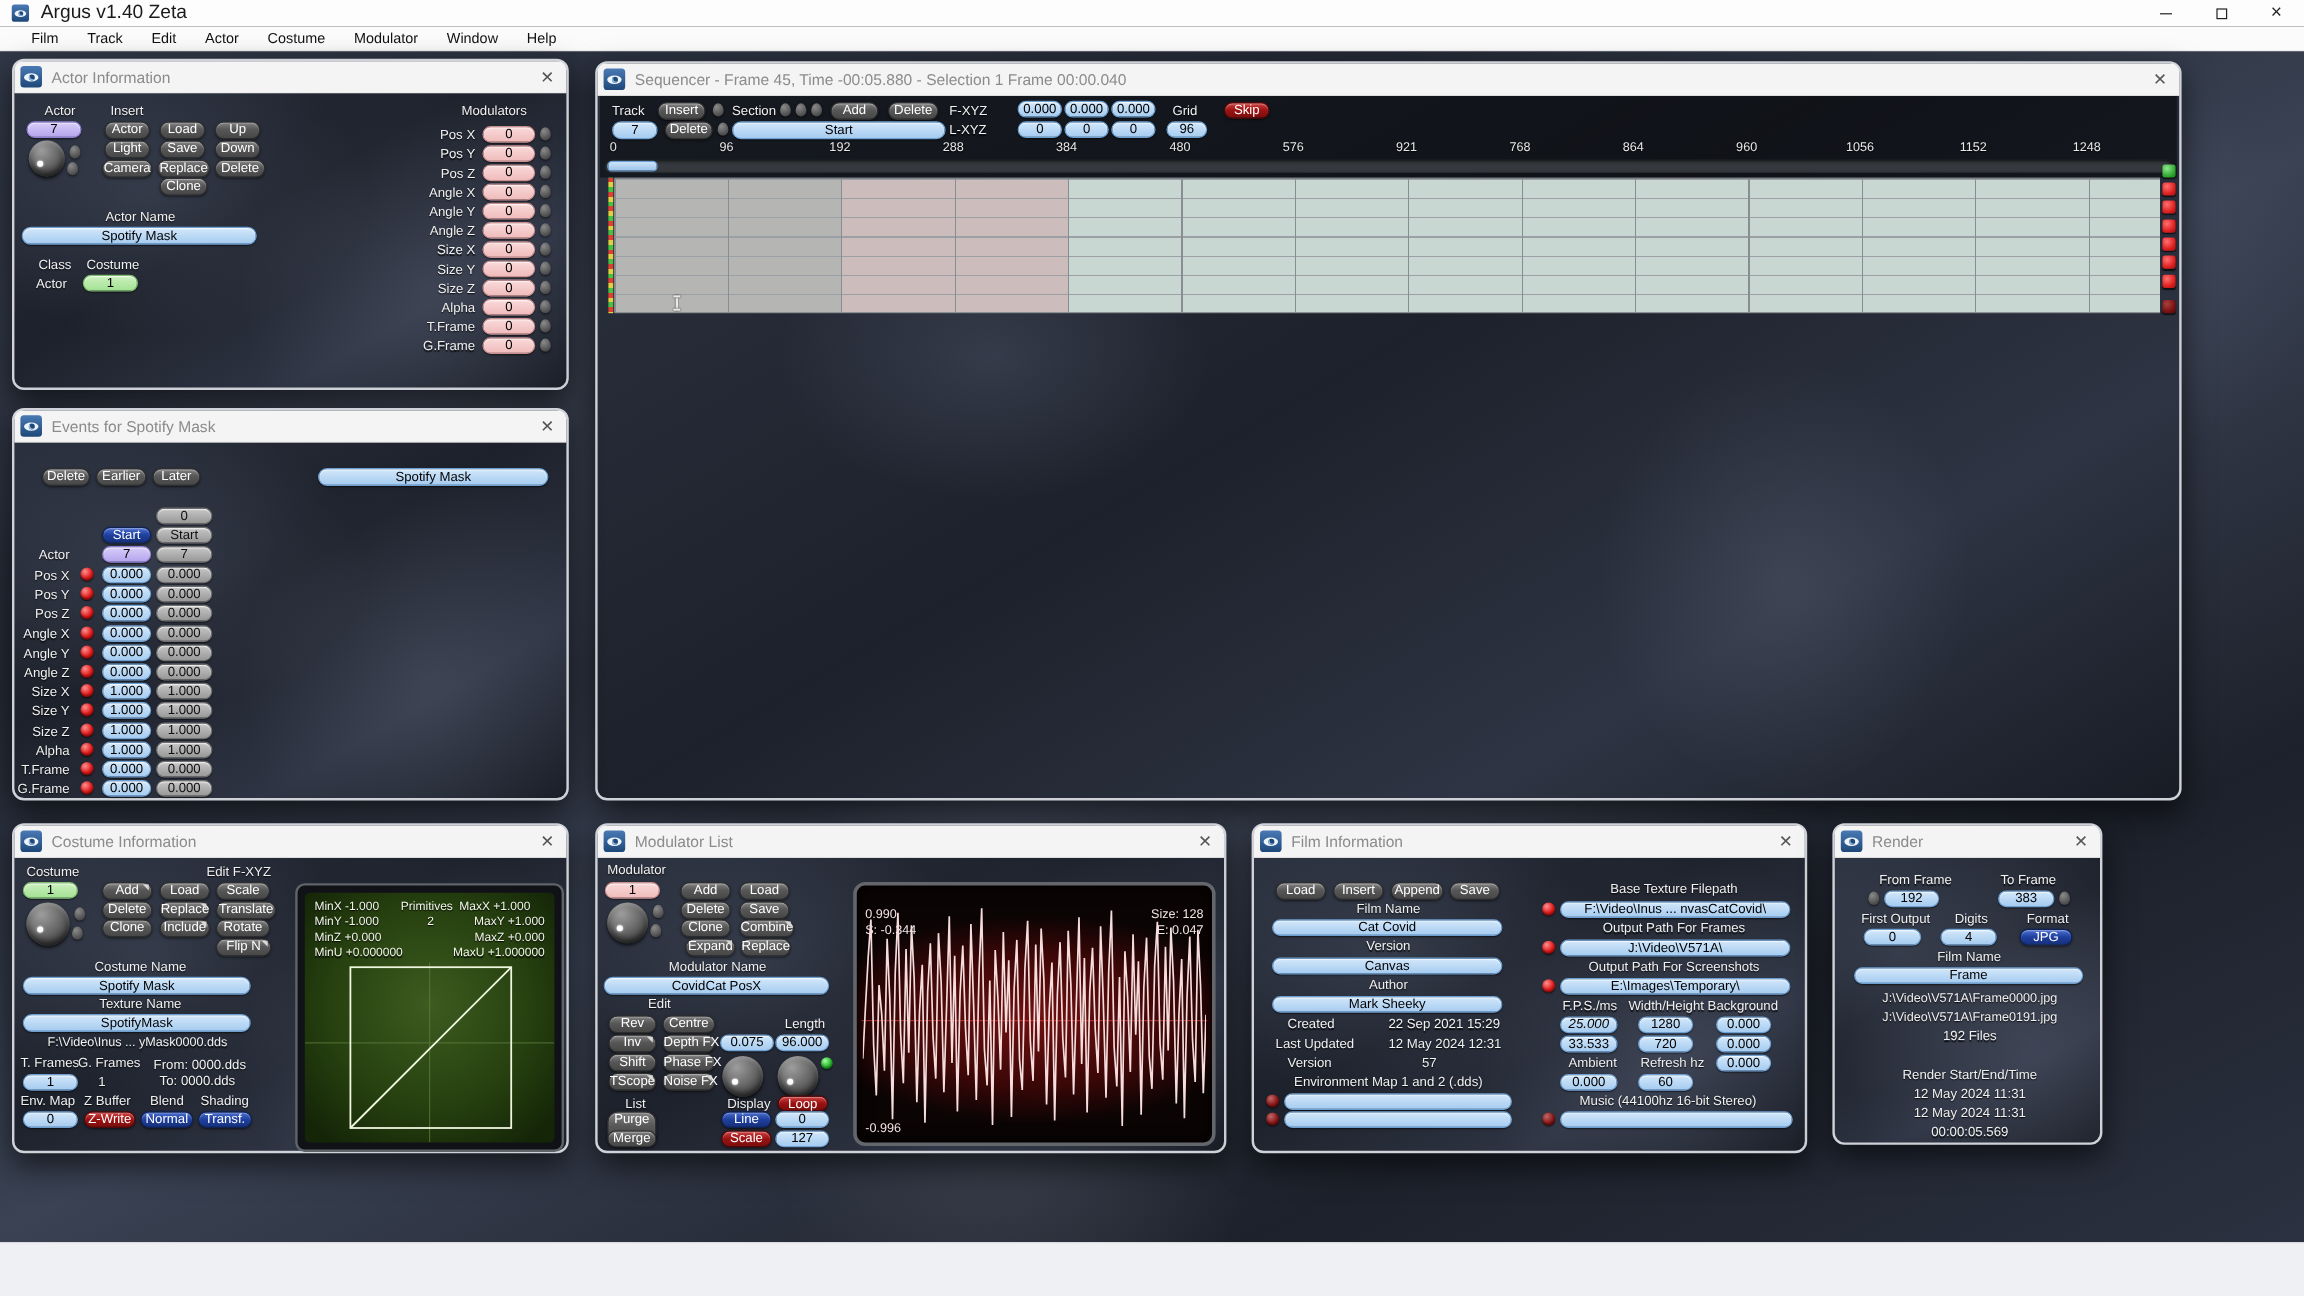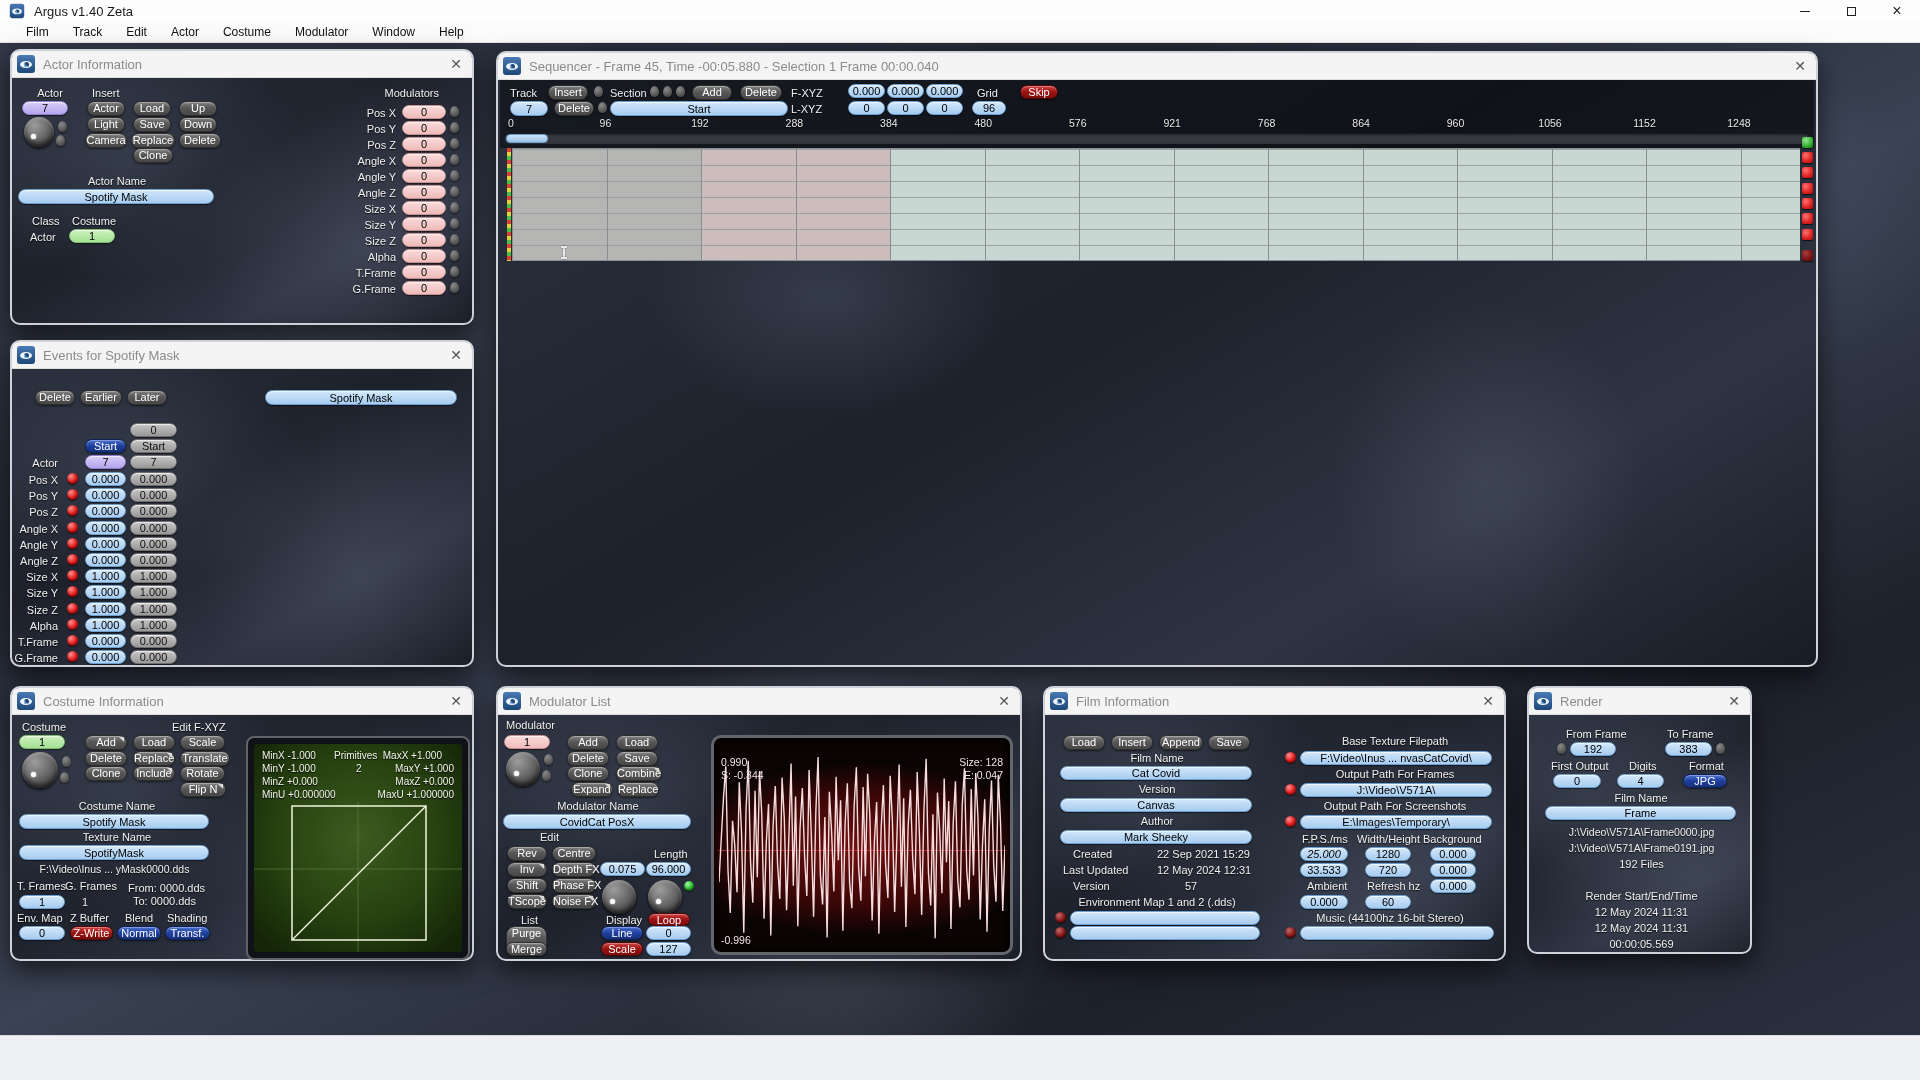--- a/index.html
+++ b/index.html
@@ -3,21 +3,21 @@
 <meta charset="utf-8">
 <style>
   * { margin:0; padding:0; box-sizing:border-box; }
   html,body { width:1920px; height:1080px; background:#000; overflow:hidden;
     font-family:"Liberation Sans", sans-serif; }
   #root { position:relative; width:1920px; height:1080px; }
 
   
   #titlebar { position:absolute; left:0; top:0; width:1920px; height:22px; background:#fdfdfd;
     display:flex; align-items:center; }
-  #titlebar .t { font-size:13px; color:#1a1a1a; margin-left:8px; }
+  #titlebar .t { font-size:16px; color:#1a1a1a; margin-left:8px; }
   .winbtn { width:46px; height:22px; display:flex; align-items:center; justify-content:center; color:#222; }
   #menubar { position:absolute; left:0; top:22px; width:1920px; height:21px; background:#fbfbfb;
     border-bottom:1px solid #e4e4e4; display:flex; align-items:center; padding-left:14px; gap:0; }
   #menubar .mi { font-size:12px; color:#111; padding:2px 12px; }
 
   
   #client { position:absolute; left:0; top:43px; width:1920px; height:992px;
     background-color:#262b35;
     background-image:
       radial-gradient(ellipse 700px 420px at 18% 28%, rgba(150,165,190,.22), transparent 60%),

